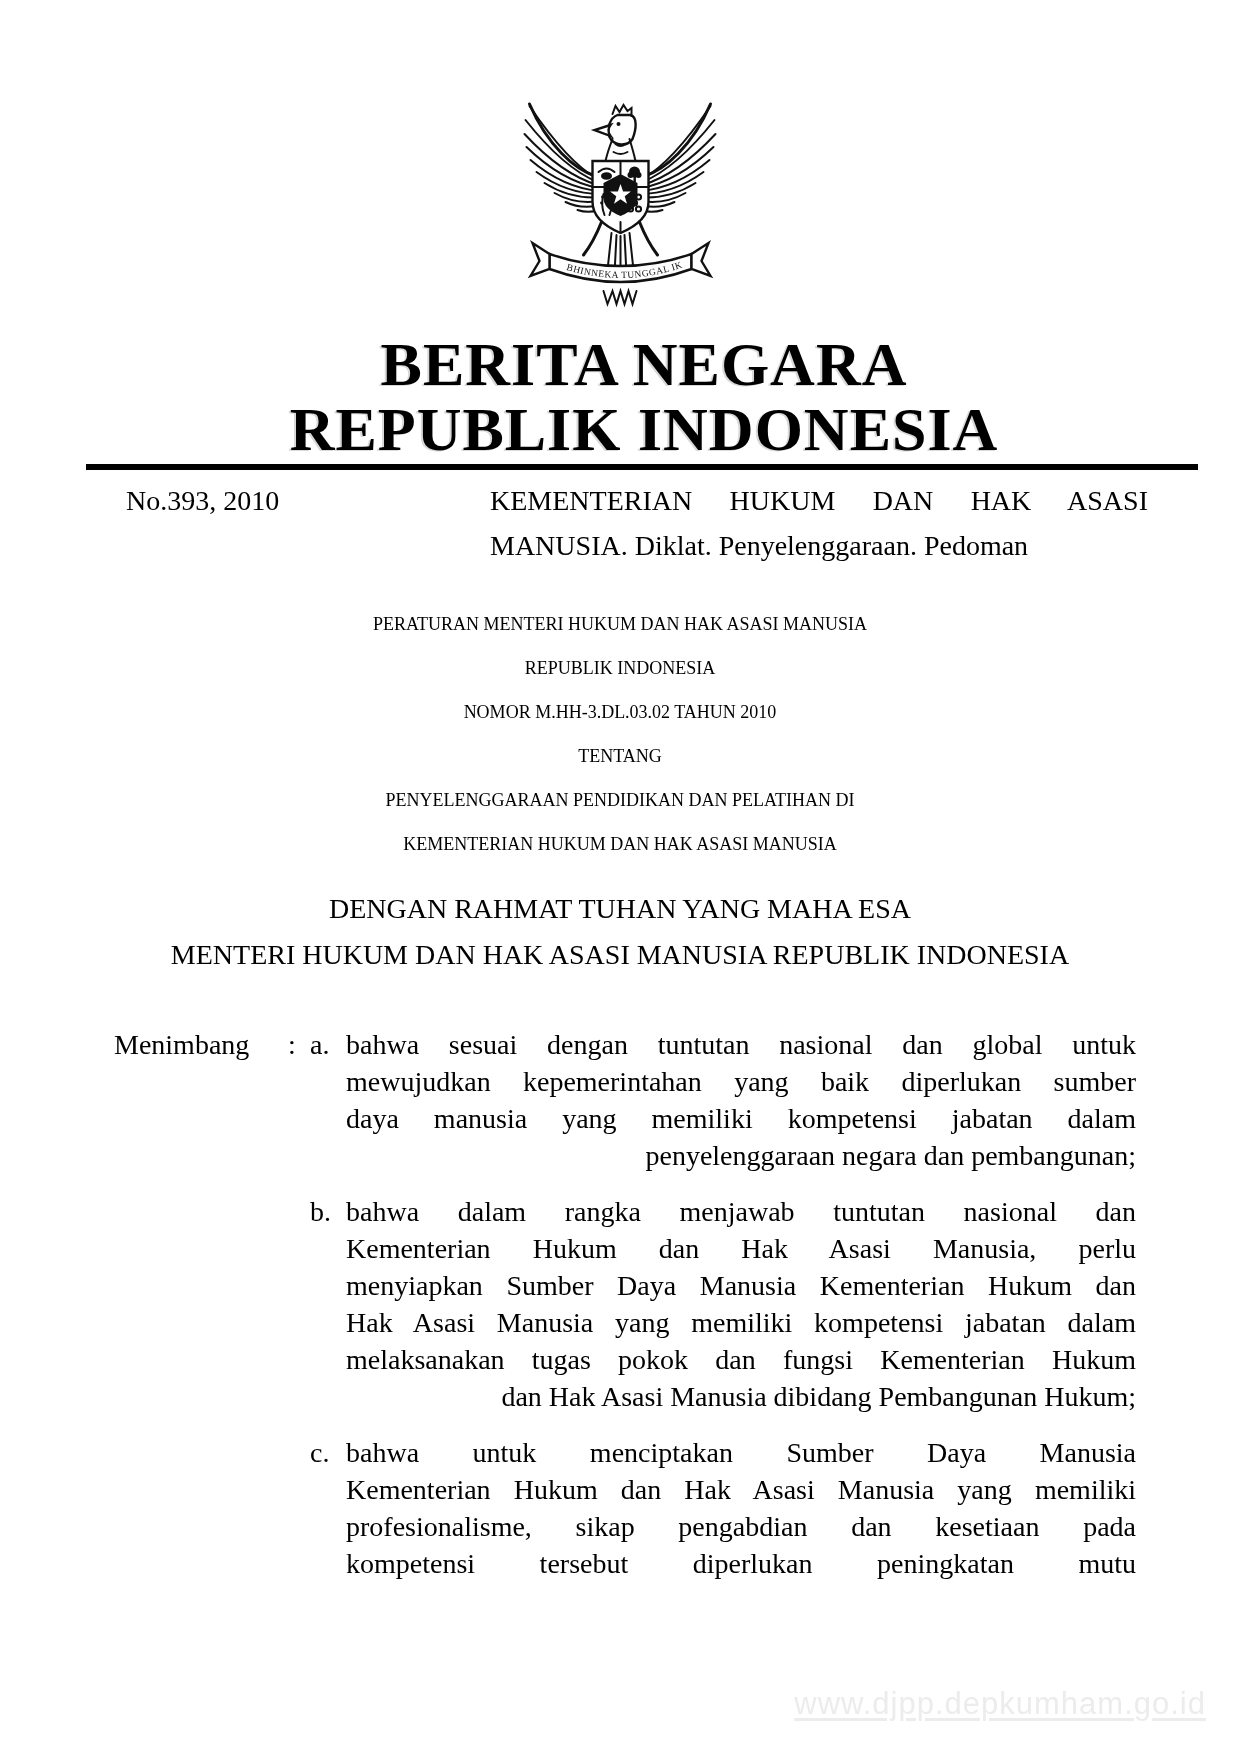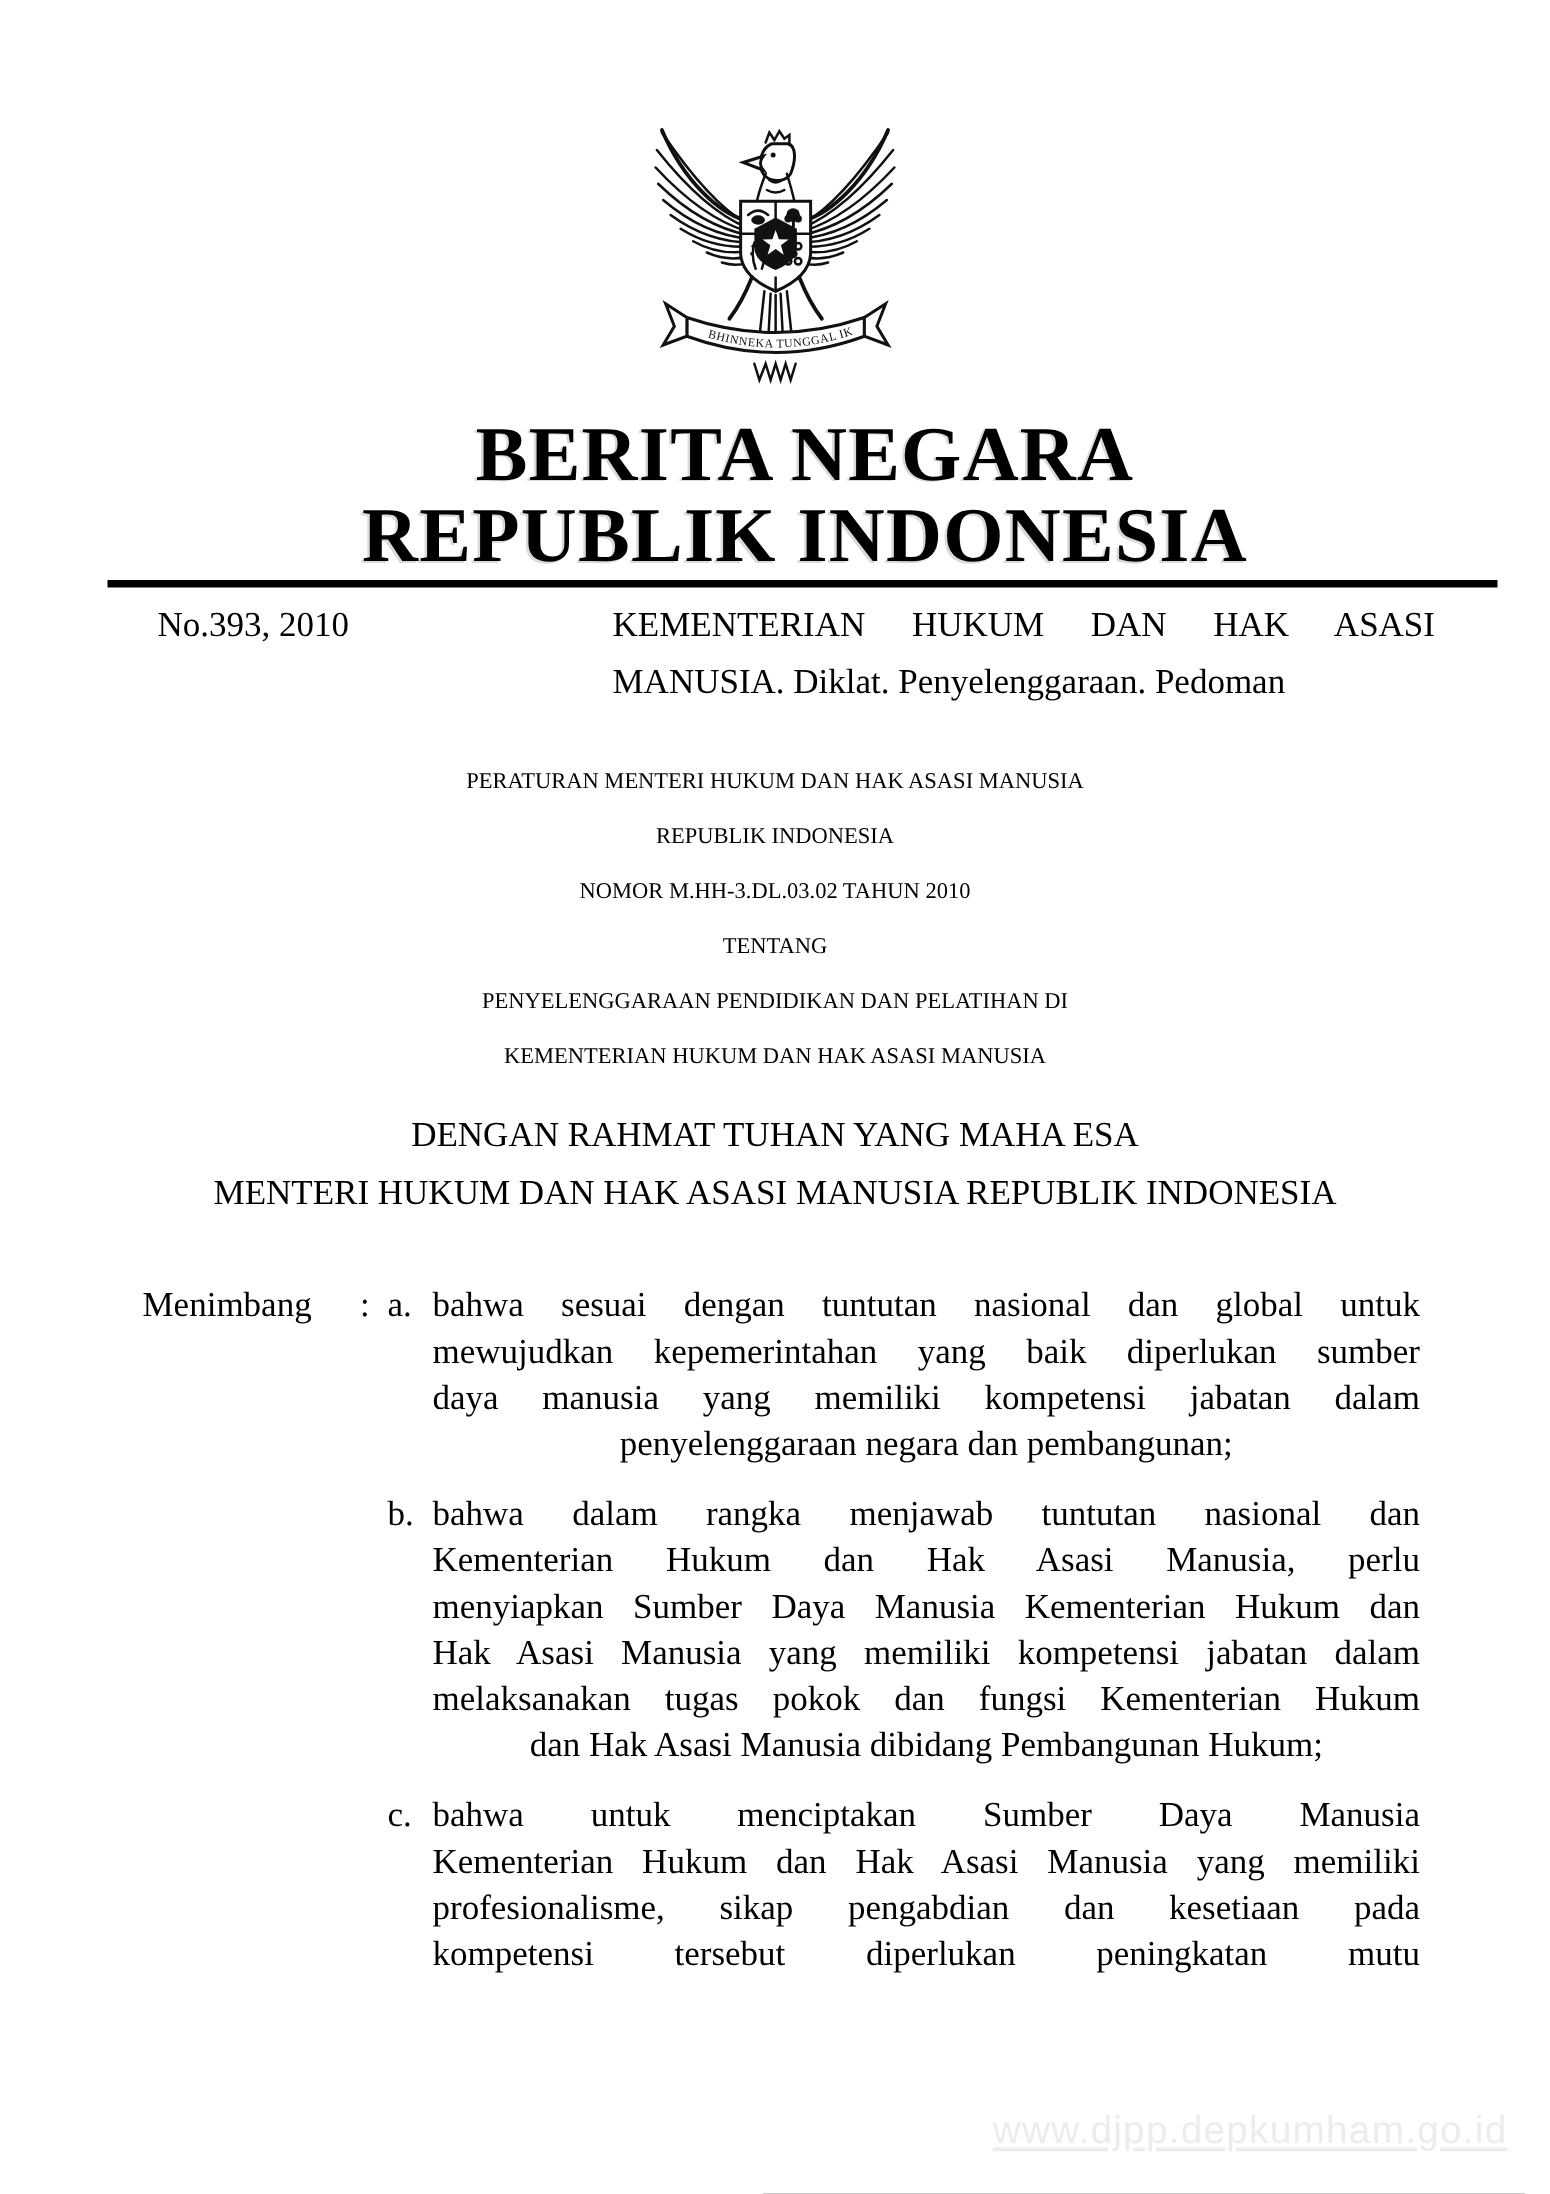--- a/index.html
+++ b/index.html
@@ -61,21 +61,21 @@
     display:flex; font-size:28px; line-height:37px;margin-top:12px;
   }
   .consider .label { width:174px; }
   .consider .colon { width:22px; }
   .consider .items { width:826px; }
   .item { display:flex; margin-bottom:19px; }
   .item:last-child { margin-bottom:0; }
   .item .marker { width:36px; }
   .item .lines  { width:790px; }
   .jline { text-align:justify; text-align-last:justify; }
-  .lline { text-align:center; }
+  .lline { text-align:right; }
 
   
   .watermark {
     position:absolute; top:1686px; right:34px;
     font-family:"Liberation Sans", sans-serif;
     font-size:31px; color:#ececec;
     text-decoration:underline;
     text-underline-offset:4px;
     letter-spacing:1px;
   }

